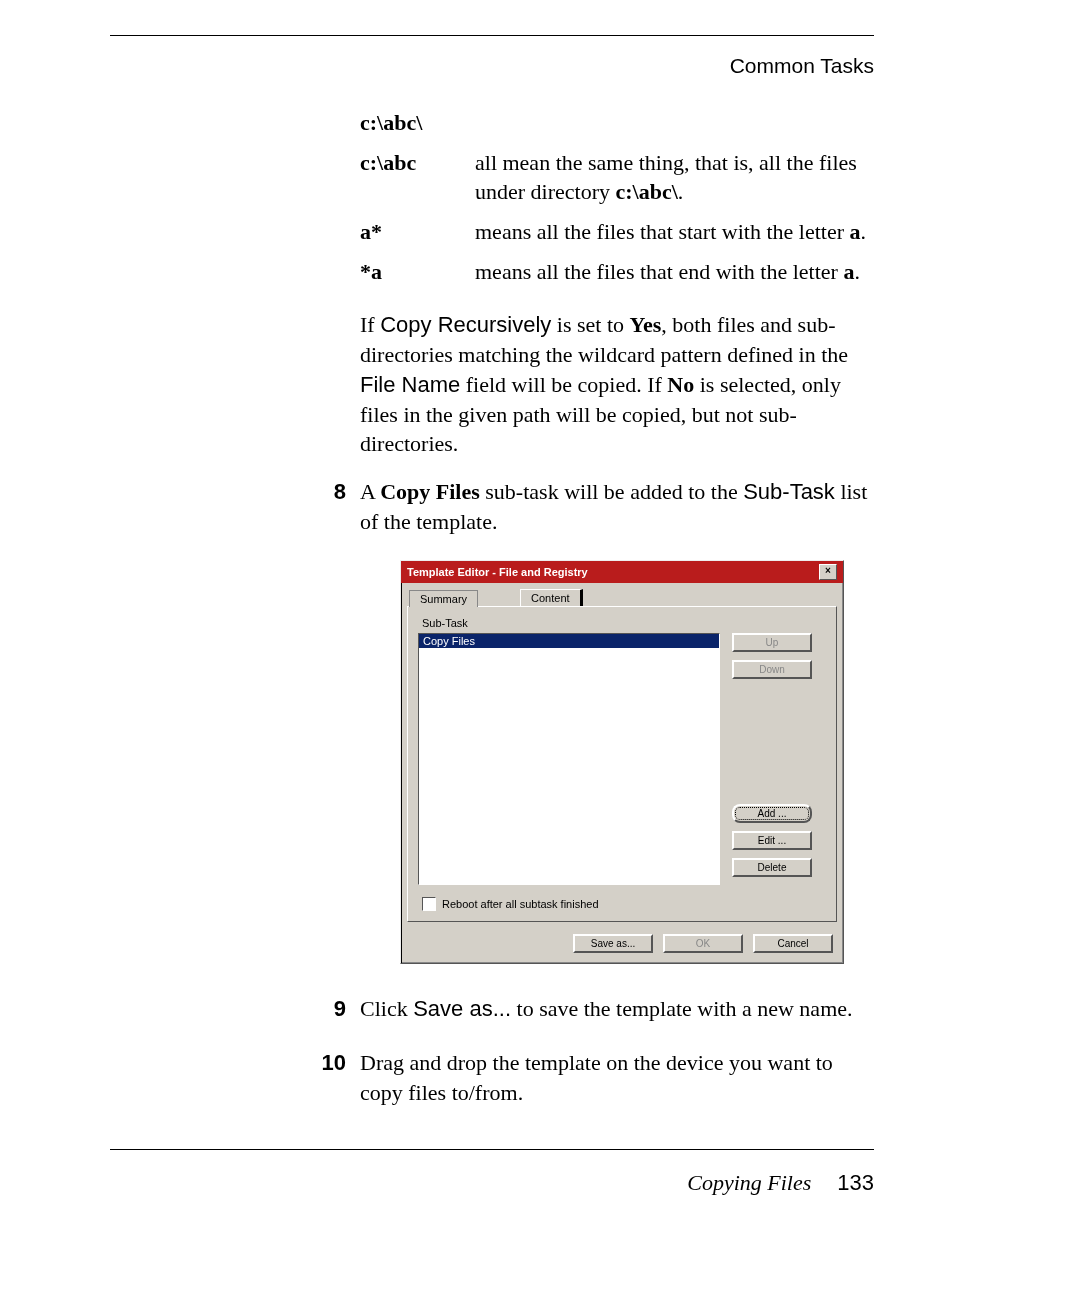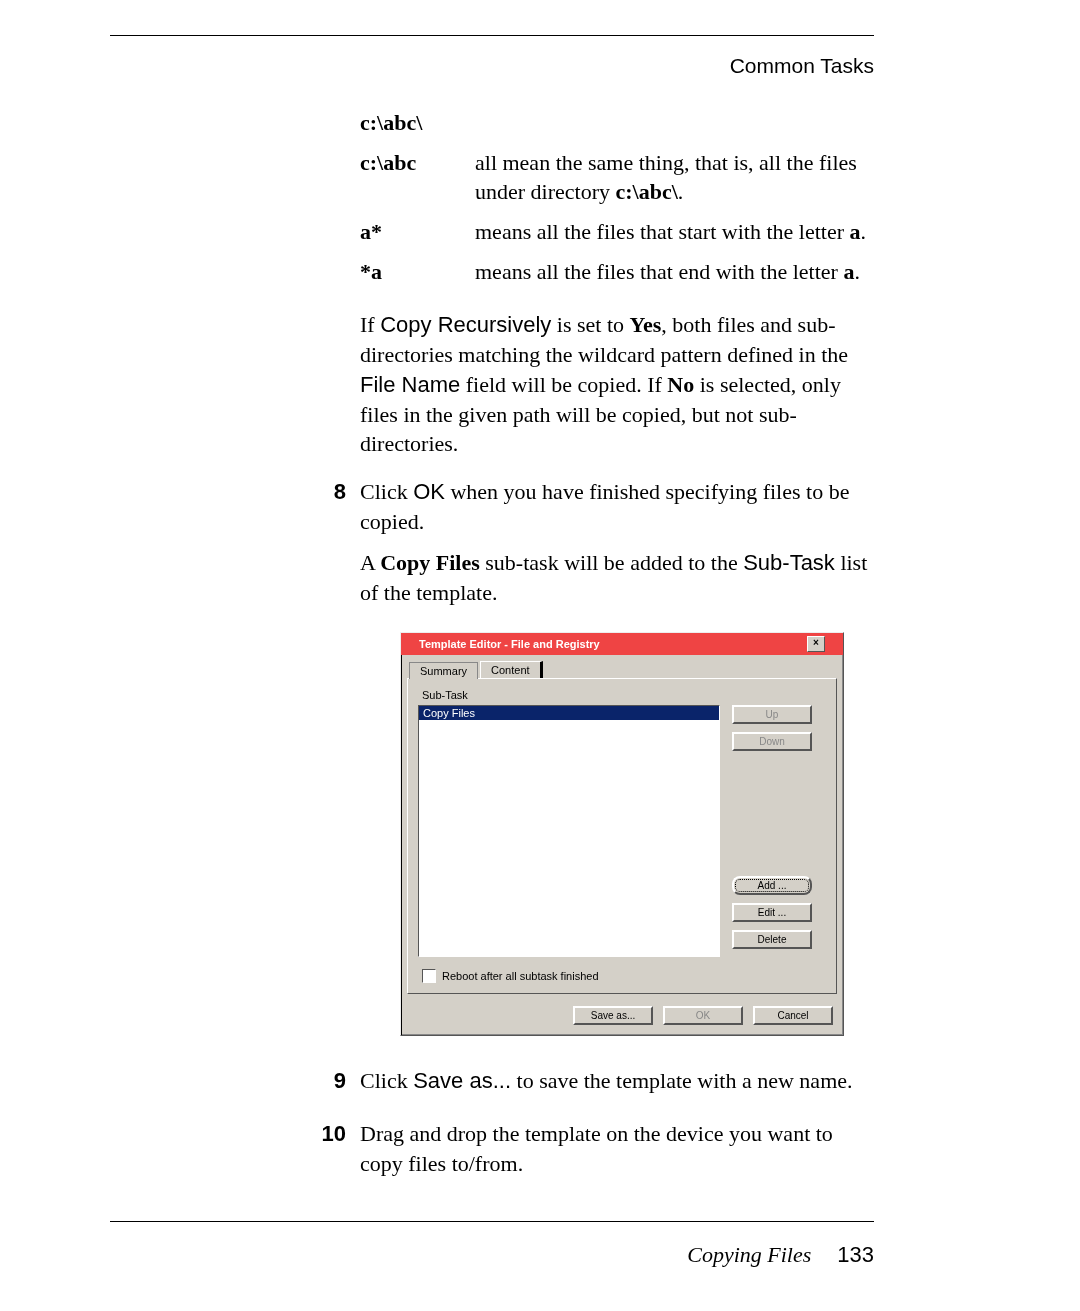--- a/index.html
+++ b/index.html
@@ -63,41 +63,41 @@
     background: #d4d0c8;
     border-top: 1px solid #eee;
     border-left: 1px solid #eee;
     border-right: 1px solid #555;
     border-bottom: 1px solid #555;
     box-shadow: 1px 1px 0 #000 inset, -1px -1px 0 #888 inset;
     position: relative;
     color:#000;
   }
   .titlebar {
-    background: #ef4444;
+    background: #b91c1c;
     color: #fff;
     font-weight: bold;
-    padding: 3px 18px;
+    padding: 3px 6px;
     display: flex;
     justify-content: space-between;
     align-items: center;
   }
   .titlebar .xbtn {
     width: 16px; height: 14px;
     background:#d4d0c8;
     color:#000;
     text-align:center;
     border: 1px solid #fff;
     border-right-color:#555;
     border-bottom-color:#555;
     font-family: Arial;
     font-size: 10px;
     line-height: 12px;
   }
-  .tabs { margin: 6px 6px 0 8px; display:flex; }
+  .tabs { margin: 6px 6px 0 8px; display:flex;gap:40px; }
   .tab {
     padding: 2px 10px;
     border: 1px solid #888;
     border-bottom: none;
     background:#d4d0c8;
     margin-right: 2px;
     position: relative;
     top: 1px;
   }
   .tab.active {
@@ -217,23 +217,20 @@
 
     <div class="para">
       <span>If </span><span class="sans">Copy Recursively</span><span> is set to </span><b>Yes</b><span>, both files and sub-directories matching the wildcard pattern defined in the </span><span class="sans">File Name</span><span> field will be copied. If </span><b>No</b><span> is selected, only files in the given path will be copied, but not sub-directories.</span>
     </div>
   </div>
 
   <div class="step">
     <div class="step-num">8</div>
     <div class="step-body">
       <p class="step-p">
-        <span>Click </span><span class="sans">OK</span><span> when you have finished specifying files to be copied.</span>
-      </p>
-      <p class="step-p">
         <span>A </span><b>Copy Files</b><span> sub-task will be added to the </span><span class="sans">Sub-Task</span><span> list of the template.</span>
       </p>
     </div>
   </div>
 
   <div class="shot">
     <div class="titlebar">
       <span>Template Editor - File and Registry</span>
       <span class="xbtn">×</span>
     </div>

